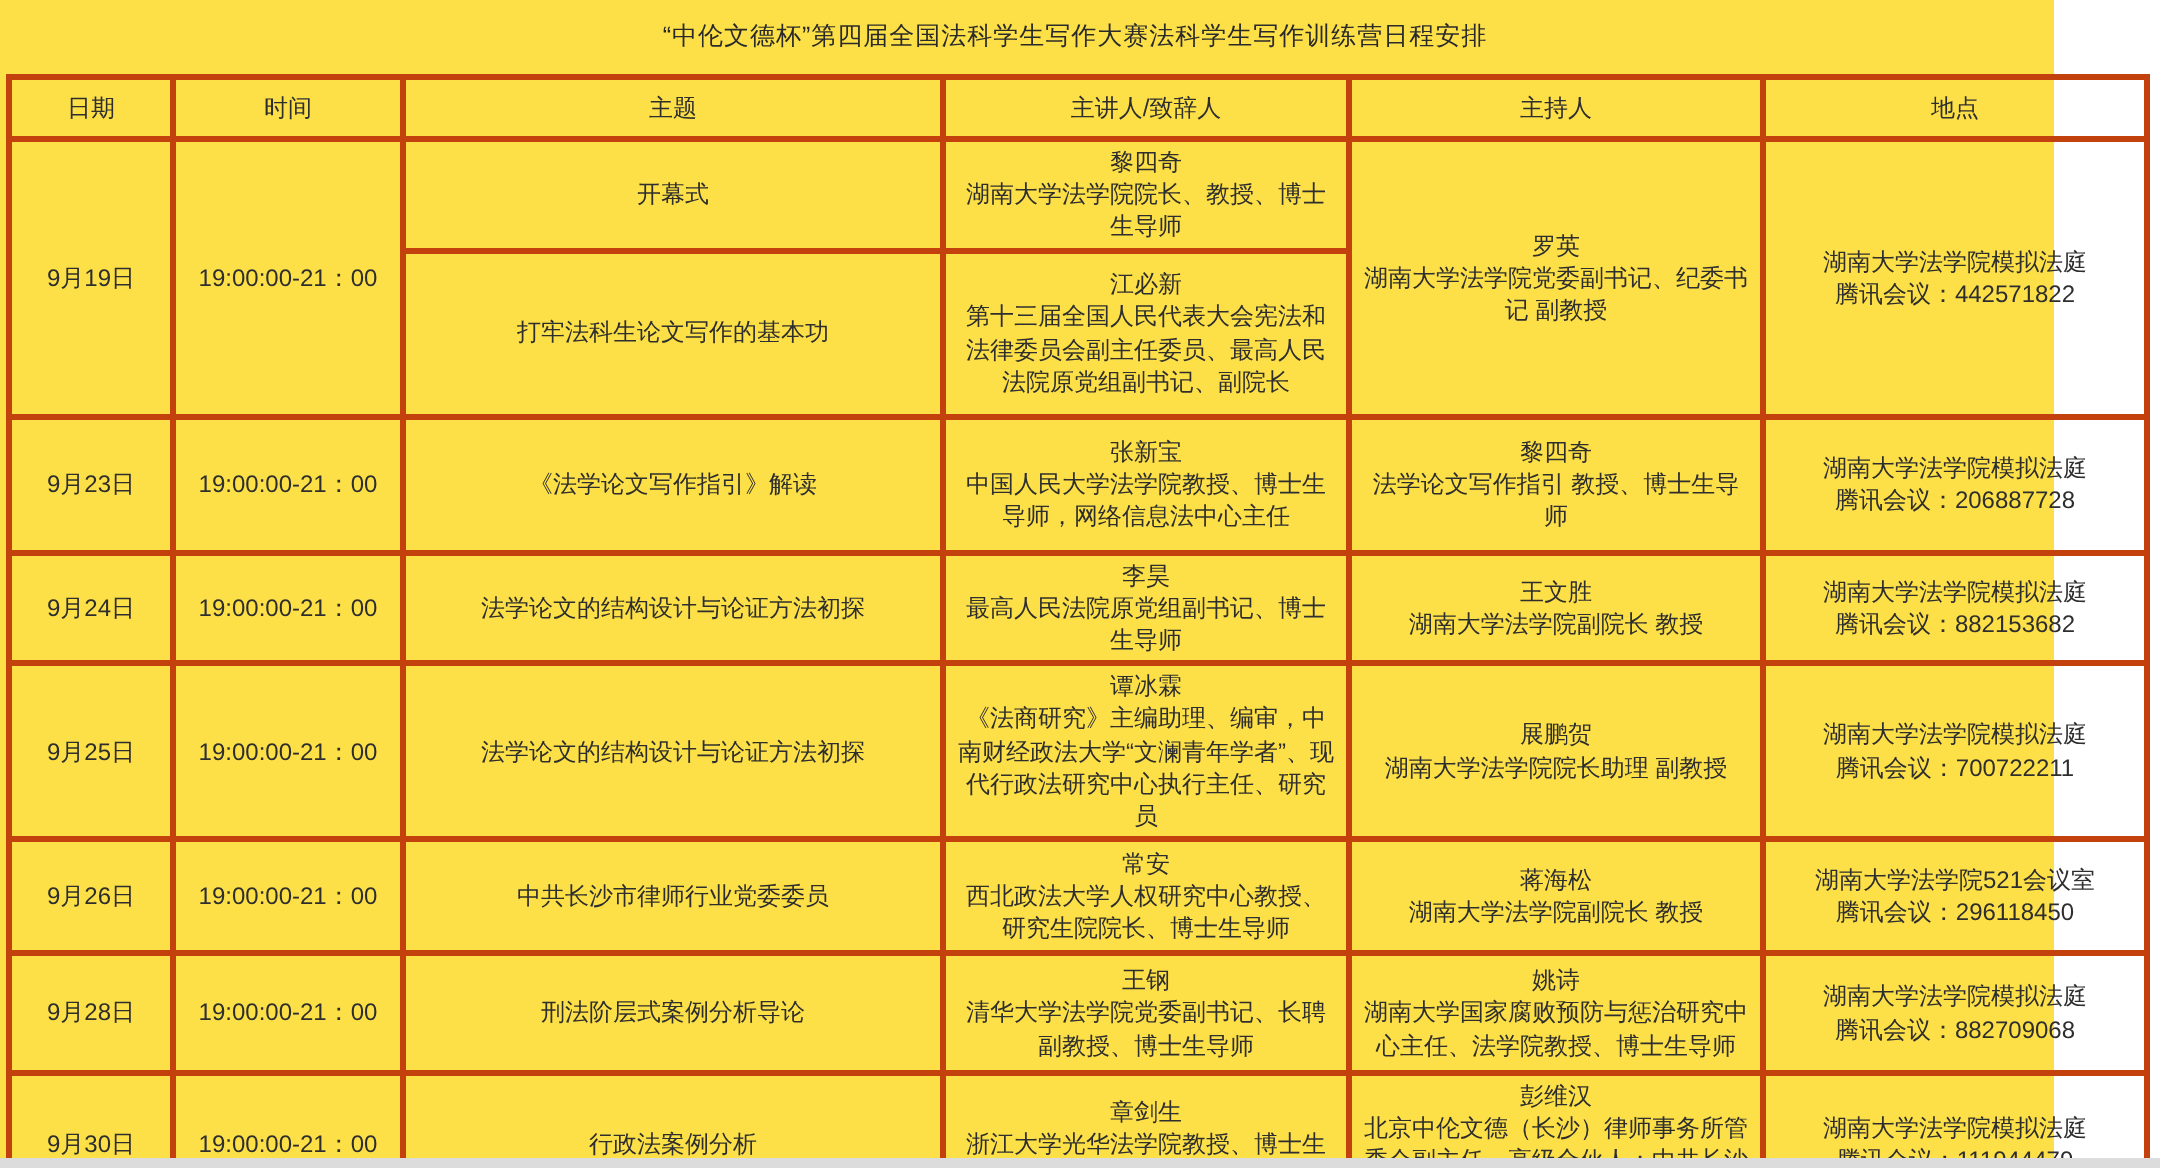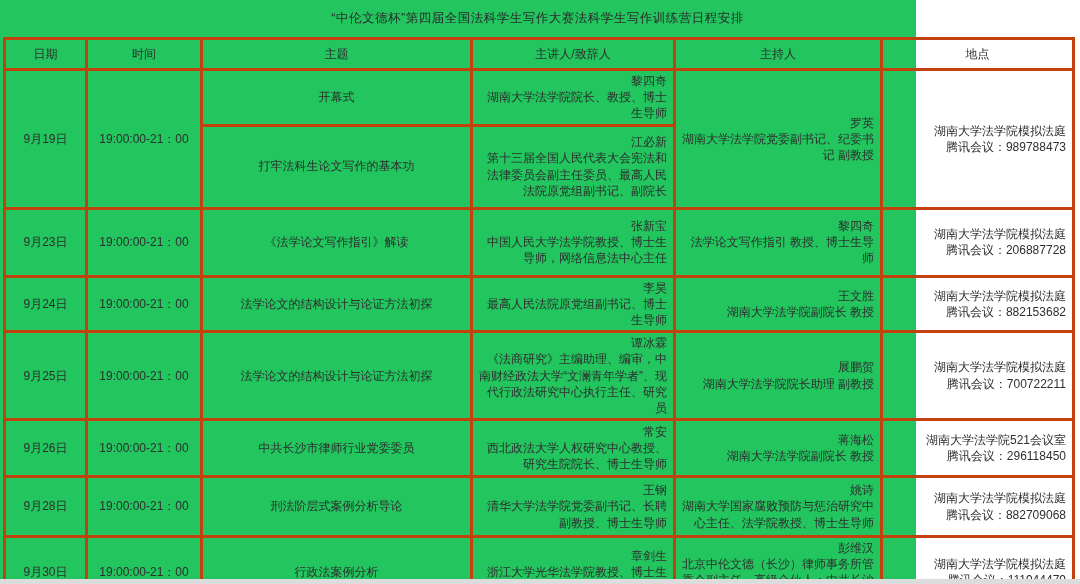--- a/index.html
+++ b/index.html
@@ -2,21 +2,21 @@
 <html><head>
 <meta charset="utf-8">
 <style>
   * { margin: 0; padding: 0; box-sizing: border-box; }
   html, body {
     width: 1080px; height: 584px;
     background: #ffffff;
     overflow: hidden;
     font-family: "Liberation Sans", sans-serif;
   }
-  .page { position: relative; width: 916px; height: 584px; background:#22c55e; }
+  .page { position: relative; width: 1027px; height: 584px; background:#fde047; }
   .doc-title {
     position: absolute; top: 0; left: 3px; width: 1069px; height: 37px;
     display: flex; align-items: center; justify-content: center;
     font-size: 12.5px; color: #2a2a2a; letter-spacing: 0.5px;
   }
   table.schedule {
     position: absolute; left: 3px; top: 37px; width: 1069px;
     border-collapse: collapse; table-layout: fixed;
   }
   .schedule th, .schedule td {
@@ -38,21 +38,21 @@
   tr.h68  { height: 68px; }
   tr.h54  { height: 54px; }
   tr.h66  { height: 66px; }
   tr.h57  { height: 57px; }
   tr.h60  { height: 60px; }
   tr.h65  { height: 65px; }
   .bottom-strip {
     position: absolute; left: 0; bottom: 0; width: 1080px; height: 5px;
     background: #dcdcdc;
   }
-  .cellblock div { width: 100%; text-align: right; }
+  .cellblock div { width: 100%; }
 </style>
 </head>
 <body>
 
 <div class="page">
 
   <div class="doc-title">“中伦文德杯”第四届全国法科学生写作大赛法科学生写作训练营日程安排</div>
 
   <table class="schedule">
     <colgroup>
@@ -81,21 +81,21 @@
       <td class="cellblock">
         <div>黎四奇</div>
         <div>湖南大学法学院院长、教授、博士生导师</div>
       </td>
       <td rowspan="2" class="cellblock">
         <div>罗英</div>
         <div>湖南大学法学院党委副书记、纪委书记 副教授</div>
       </td>
       <td rowspan="2" class="cellblock">
         <div>湖南大学法学院模拟法庭</div>
-        <div>腾讯会议：989788473</div>
+        <div>腾讯会议：442571822</div>
       </td>
     </tr>
     <tr class="h83">
       <td>打牢法科生论文写作的基本功</td>
       <td class="cellblock">
         <div>江必新</div>
         <div>第十三届全国人民代表大会宪法和法律委员会副主任委员、最高人民法院原党组副书记、副院长</div>
       </td>
     </tr>
 

